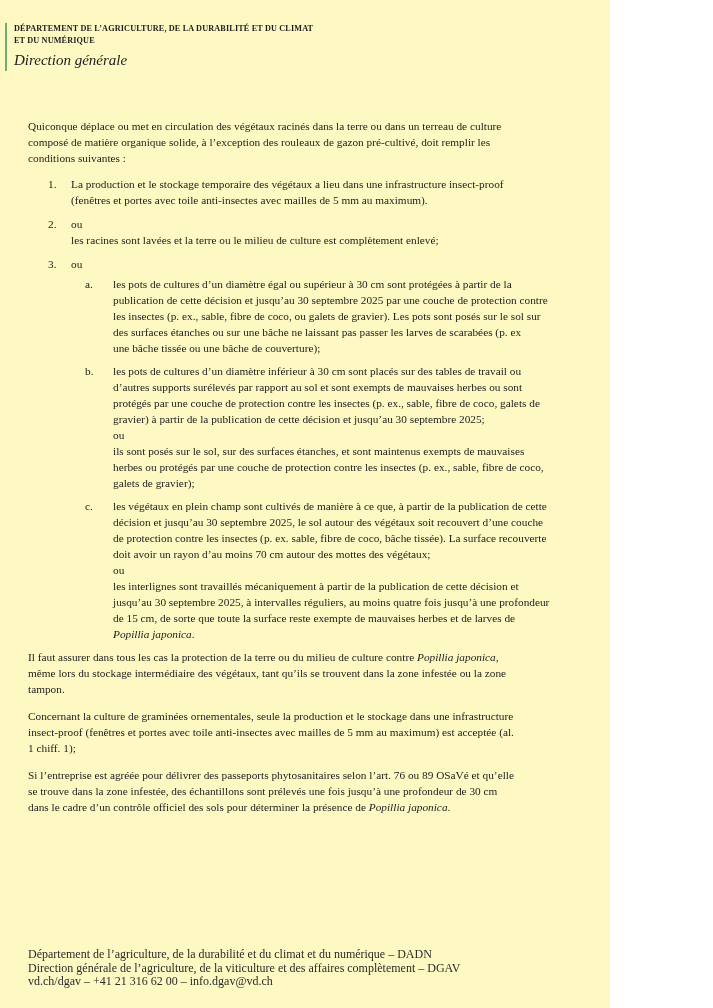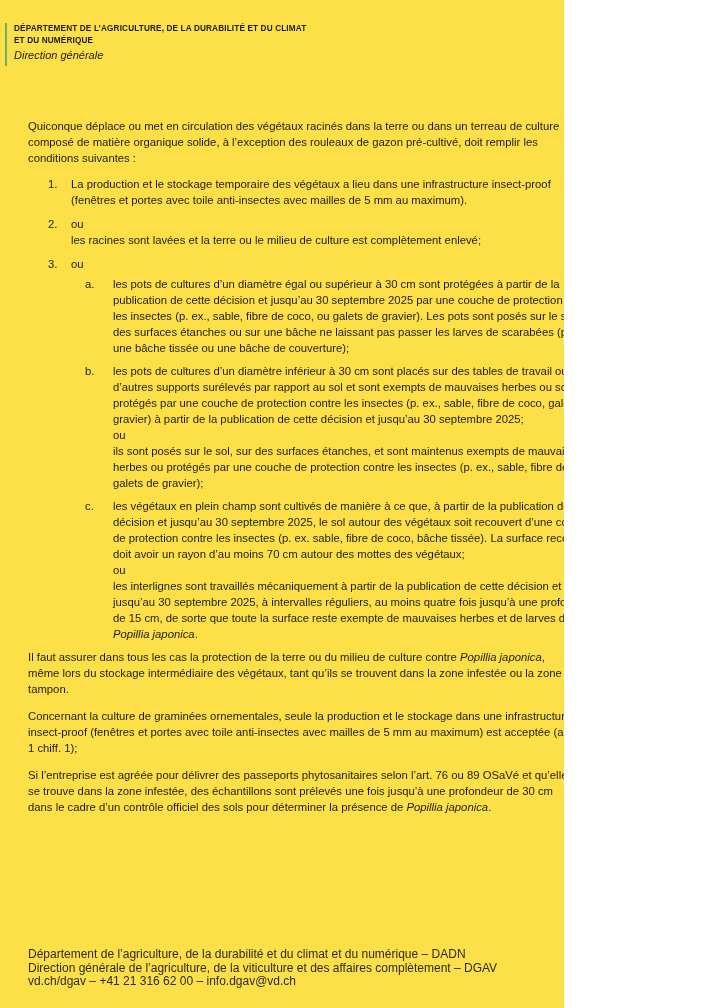--- a/index.html
+++ b/index.html
@@ -1,21 +1,21 @@
 <!DOCTYPE html>
 <html><head>
 <meta charset="utf-8">
 <style>
   html, body { margin: 0; padding: 0; background: #ffffff; }
   .page {
     position: relative;
-    width: 564px;
+    width: 610px;
     height: 1008px;
-    background: #fde047;
-    font-family: Liberation Sans, sans-serif;
+    background: #fef9c3;
+    font-family: Liberation Serif, serif;
     color: #1c1c1c;
     overflow: hidden;
   }
   
   .header {
     position: absolute;
     top: 23px;
     left: 5px;
     display: flex;
   }
@@ -25,24 +25,24 @@
     margin-right: 7px;
   }
   .dept-name {
     font-size: 8.2px;
     font-weight: bold;
     line-height: 12px;
     letter-spacing: 0.15px;
     white-space: pre-line;
   }
   .dept-sub {
-    font-size: 11px;
+    font-size: 15px;
     font-style: italic;
     line-height: 14px;
-    margin-top: 1px;
+    margin-top: 6px;
     padding-bottom: 4px;
   }
   
   .main {
     position: absolute;
     top: 118px;
     left: 28px;
     width: 660px;
   }
   .annexe {

